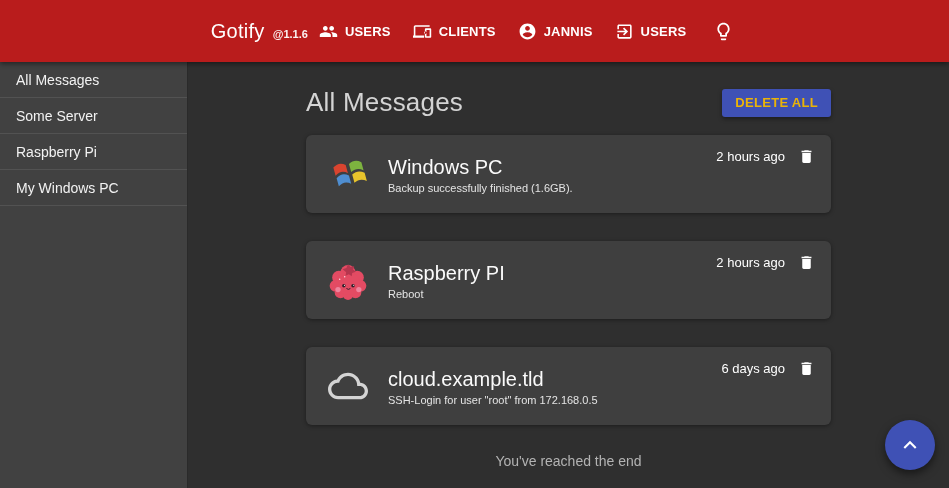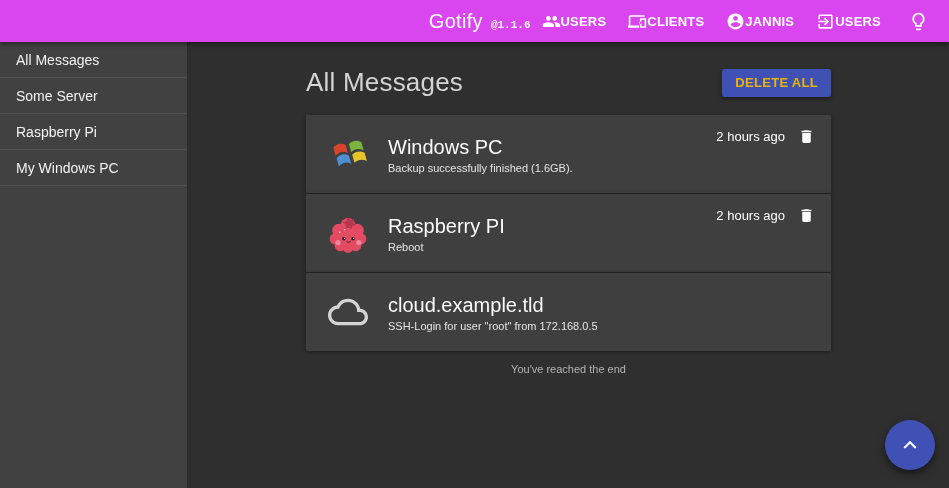--- a/index.html
+++ b/index.html
@@ -6,38 +6,38 @@
   html, body { width: 949px; height: 488px; overflow: hidden; }
   body {
     font-family: "Liberation Sans", sans-serif;
     background: #2f2f2f;
     color: #fff;
   }
   .app { width: 949px; height: 488px; display: flex; flex-direction: column; }
 
   
   .appbar {
-    height: 42px;
-    background: #d946ef;
+    height: 62px;
+    background: #b91c1c;
     display: flex;
     align-items: center;
-    justify-content: flex-end;
+    justify-content: center;
     padding: 0 14px 0 16px;
     box-shadow: 0 2px 5px rgba(0,0,0,0.45);
     position: relative;
     z-index: 5;
     flex-shrink: 0;
   }
   .brand { display: flex; align-items: baseline; }
   .brand-title { font-size: 20px; font-weight: 500; letter-spacing: 0.3px; }
-  .brand-version { font-size: 11px; font-weight: bold; margin-left: 8px; opacity: 0.95; font-family: Liberation Mono, monospace; }
+  .brand-version { font-size: 11px; font-weight: bold; margin-left: 8px; opacity: 0.95; }
   .nav { display: flex; align-items: center; }
   .navbtn {
     background: transparent; border: none; color: #fff; cursor: pointer;
-    display: flex; align-items: center; 
+    display: flex; align-items: center; gap: 7px;
     font-family: "Liberation Sans", sans-serif;
     font-size: 13px; font-weight: bold; letter-spacing: 0.2px;
     padding: 8px 11px; border-radius: 3px;
   }
   .navbtn svg { width: 19px; height: 19px; fill: #fff; display: block; }
   .iconbtn {
     background: transparent; border: none; cursor: pointer;
     padding: 6px; margin-left: 10px; border-radius: 50%;
     display: flex; align-items: center; justify-content: center;
   }
@@ -69,44 +69,44 @@
   .delete-all {
     background: #3f51b5; color: #eab308; border: none; cursor: pointer;
     font-family: "Liberation Sans", sans-serif;
     font-size: 13px; font-weight: bold; letter-spacing: 0.3px;
     padding: 0 13px; height: 28px; border-radius: 3px;
     box-shadow: 0 2px 4px rgba(0,0,0,0.4);
   }
 
   
   .card {
-    background: #3f3f3f; border-radius: 1px;
+    background: #3f3f3f; border-radius: 6px;
     box-shadow: 0 1px 4px rgba(0,0,0,0.4);
-    height: 78px; margin-bottom: 1px;
+    height: 78px; margin-bottom: 28px;
     display: flex; align-items: center;
     padding: 0 16px 0 22px;
   }
   .card-icon { width: 40px; height: 40px; margin-right: 20px; flex-shrink: 0; }
   .card-icon svg { width: 40px; height: 40px; display: block; }
   .card-text { min-width: 0; }
   .card-title { font-size: 20px; color: #fafafa; line-height: 1.2; }
   .card-body { font-size: 11px; color: #e4e4e4; margin-top: 3px; }
   .card-right {
     margin-left: auto; align-self: flex-start;
     display: flex; align-items: center; gap: 13px;
     padding-top: 13px;
   }
   .time { font-size: 13px; color: #fff; white-space: nowrap; }
   .trash {
     background: transparent; border: none; cursor: pointer; padding: 0;
     display: flex; align-items: center;
   }
   .trash svg { width: 17px; height: 17px; fill: #fff; display: block; }
 
-  .end-text { text-align: center; font-size: 11px; color: #b3b3b3; margin-top: 12px; }
+  .end-text { text-align: center; font-size: 14px; color: #b3b3b3; margin-top: 12px; }
 
   
   .fab {
     position: absolute; right: 14px; bottom: 18px;
     width: 50px; height: 50px; border-radius: 50%;
     background: #3f51b5; border: none; cursor: pointer;
     box-shadow: 0 4px 9px rgba(0,0,0,0.5);
     display: flex; align-items: center; justify-content: center;
   }
   .fab svg { width: 26px; height: 26px; fill: #fff; display: block; }
@@ -267,20 +267,30 @@
         <article class="card">
           <div class="card-icon">
             <svg viewBox="0 0 24 24">
               <path fill="#d4d4d4" d="M19.35 10.04C18.67 6.59 15.64 4 12 4 9.11 4 6.6 5.64 5.35 8.04 2.34 8.36 0 10.91 0 14c0 3.31 2.69 6 6 6h13c2.76 0 5-2.24 5-5 0-2.64-2.05-4.78-4.65-4.96zM19 18H6c-2.21 0-4-1.79-4-4s1.79-4 4-4h.71C7.37 7.69 9.48 6 12 6c3.04 0 5.5 2.46 5.5 5.5V12H19c1.66 0 3 1.34 3 3s-1.34 3-3 3z"></path>
             </svg>
           </div>
           <div class="card-text">
             <div class="card-title">cloud.example.tld</div>
             <div class="card-body">SSH-Login for user "root" from 172.168.0.5</div>
           </div>
+          <div class="card-right">
+            <span class="time">6 days ago</span>
+            <button class="trash">
+              <span>
+                <svg viewBox="0 0 24 24" width="17" height="17" fill="#fff">
+                    <path d="M6 19c0 1.1.9 2 2 2h8c1.1 0 2-.9 2-2V7H6v12zM19 4h-3.5l-1-1h-5l-1 1H5v2h14V4z"></path>
+                  </svg>
+              </span>
+            </button>
+          </div>
         </article>
 
         <div class="end-text">You've reached the end</div>
       </div>
 
       <button class="fab">
         <span>
           <svg viewBox="0 0 24 24" width="26" height="26" fill="#fff">
               <path d="M7.41 15.41L12 10.83l4.59 4.58L18 14l-6-6-6 6z"></path>
             </svg>

